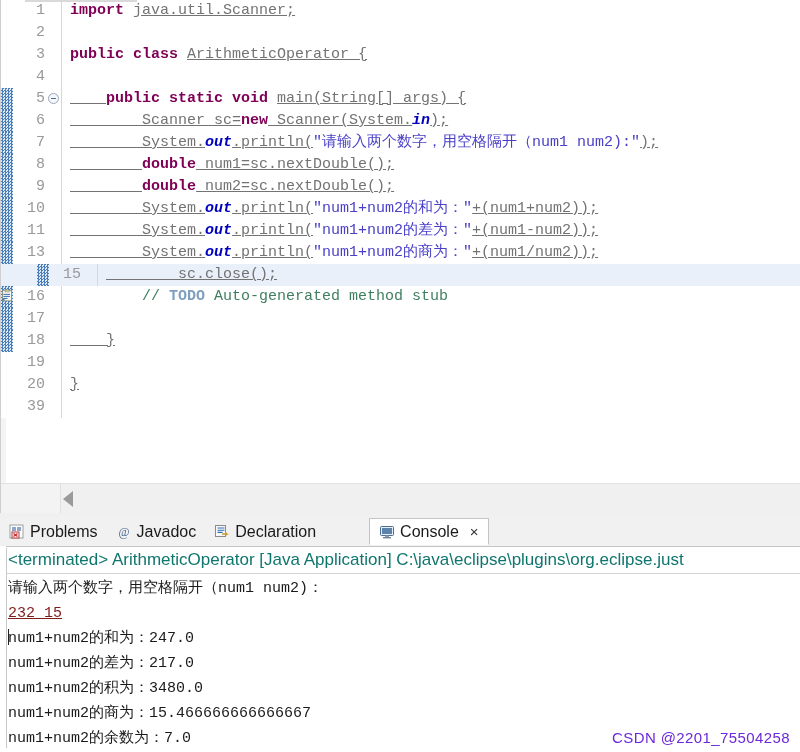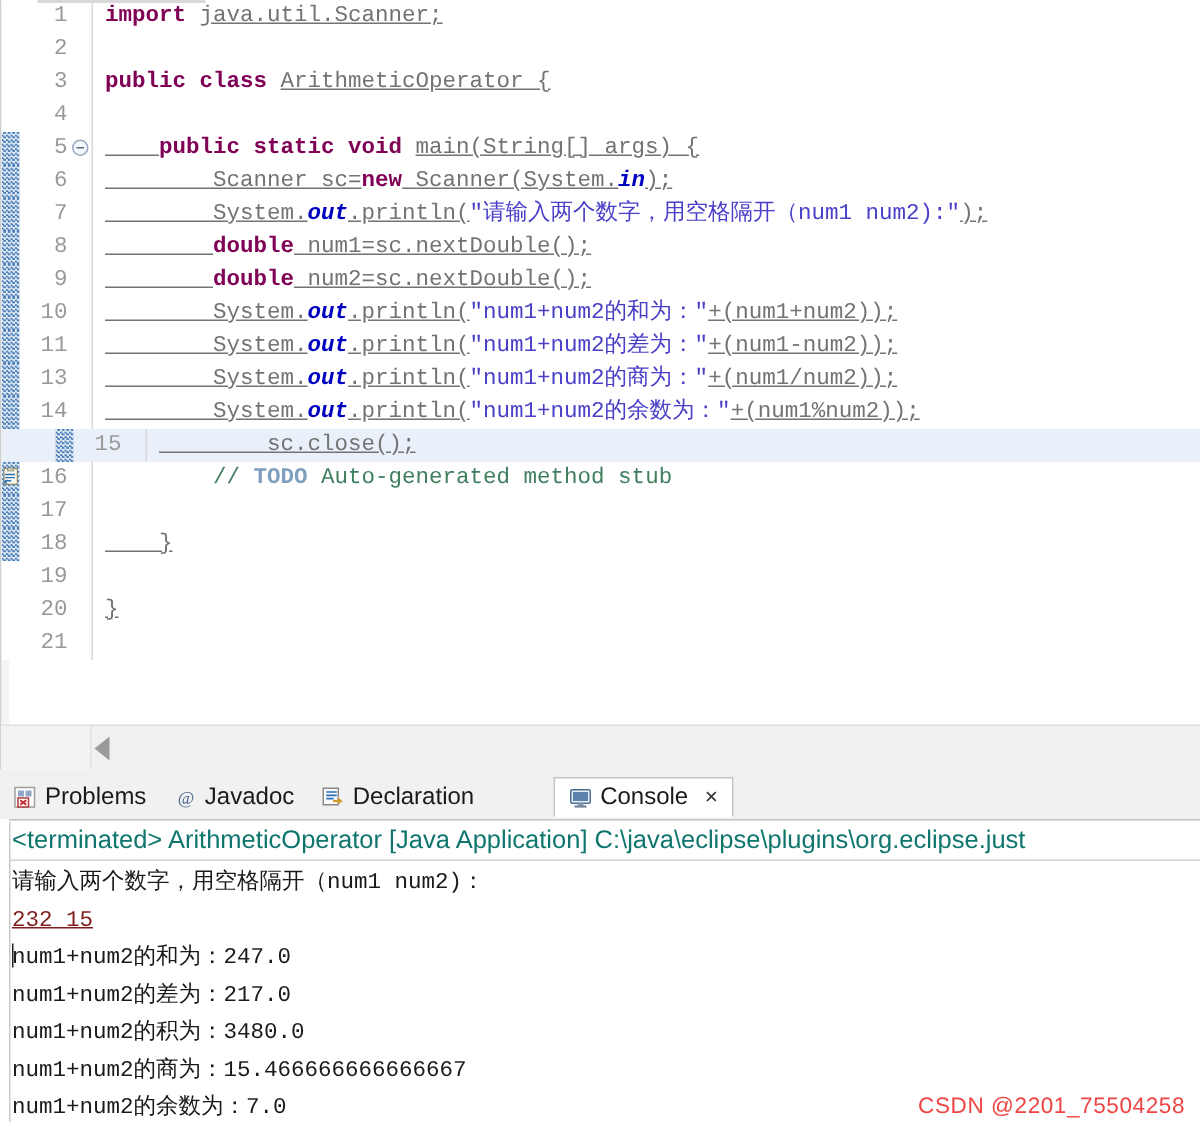--- a/index.html
+++ b/index.html
@@ -178,21 +178,21 @@
   .con-line{height:25px;white-space:pre;}
   .con-in{color:#7f1d1d;text-decoration:underline;}
   .con-caret{
     display:inline-block;width:1px;height:16px;background:#222;
     vertical-align:-3px;margin-right:-1px;
   }
 
   
   #watermark{
     position:absolute;right:10px;bottom:6px;
-    font-size:15px;color:#ef4444;
+    font-size:15px;color:#6d28d9;
     letter-spacing:.4px;
     font-family:"Liberation Sans",sans-serif;
   }
   
   #frame-left{position:absolute;left:0;top:0;width:5px;height:513px;background:#f4f4f4;}
   #frame-topline{position:absolute;left:0;top:0;width:800px;height:2px;background:#ffffff;}
   #tabstrip-stub{position:absolute;left:24px;top:0;width:112px;height:2px;background:#d9d9d9;}
 </style>
 </head>
 <body>
@@ -208,33 +208,32 @@
       <div class="code-row"><div class="marker-col"></div><div class="num-col">3</div><div class="fold-col"></div><div class="gutter-sep"></div><div class="code-text"><span class="kw">public class </span><span class="pl">ArithmeticOperator {</span></div></div>
       <div class="code-row"><div class="marker-col"></div><div class="num-col">4</div><div class="fold-col"></div><div class="gutter-sep"></div><div class="code-text"></div></div>
       <div class="code-row"><div class="marker-col changed"></div><div class="num-col">5</div><div class="fold-col"><span class="fold-marker"></span></div><div class="gutter-sep"></div><div class="code-text"><span class="pl">    </span><span class="kw">public static void </span><span class="pl">main(String[] args) {</span></div></div>
       <div class="code-row"><div class="marker-col changed"></div><div class="num-col">6</div><div class="fold-col"></div><div class="gutter-sep"></div><div class="code-text"><span class="pl">        Scanner sc=</span><span class="kw">new</span><span class="pl"> Scanner(System.</span><span class="fld">in</span><span class="pl">);</span></div></div>
       <div class="code-row"><div class="marker-col changed"></div><div class="num-col">7</div><div class="fold-col"></div><div class="gutter-sep"></div><div class="code-text"><span class="pl">        System.</span><span class="fld">out</span><span class="pl">.println(</span><span class="str">"请输入两个数字，用空格隔开（num1 num2):"</span><span class="pl">);</span></div></div>
       <div class="code-row"><div class="marker-col changed"></div><div class="num-col">8</div><div class="fold-col"></div><div class="gutter-sep"></div><div class="code-text"><span class="pl">        </span><span class="kw">double</span><span class="pl"> num1=sc.nextDouble();</span></div></div>
       <div class="code-row"><div class="marker-col changed"></div><div class="num-col">9</div><div class="fold-col"></div><div class="gutter-sep"></div><div class="code-text"><span class="pl">        </span><span class="kw">double</span><span class="pl"> num2=sc.nextDouble();</span></div></div>
       <div class="code-row"><div class="marker-col changed"></div><div class="num-col">10</div><div class="fold-col"></div><div class="gutter-sep"></div><div class="code-text"><span class="pl">        System.</span><span class="fld">out</span><span class="pl">.println(</span><span class="str">"num1+num2的和为："</span><span class="pl">+(num1+num2));</span></div></div>
       <div class="code-row"><div class="marker-col changed"></div><div class="num-col">11</div><div class="fold-col"></div><div class="gutter-sep"></div><div class="code-text"><span class="pl">        System.</span><span class="fld">out</span><span class="pl">.println(</span><span class="str">"num1+num2的差为："</span><span class="pl">+(num1-num2));</span></div></div>
       <div class="code-row"><div class="marker-col changed"></div><div class="num-col">13</div><div class="fold-col"></div><div class="gutter-sep"></div><div class="code-text"><span class="pl">        System.</span><span class="fld">out</span><span class="pl">.println(</span><span class="str">"num1+num2的商为："</span><span class="pl">+(num1/num2));</span></div></div>
-      <div class="code-row"><div class="marker-col changed"></div><div class="num-col">14</div><div class="fold-col"></div><div class="gutter-sep"></div><div class="code-text"><span class="pl">        System.</span><span class="fld">out</span><span class="pl">.println(</span><span class="str">"num1+num2的余数为："</span><span class="pl">+(num1%num2));</span></div></div>
       <div class="code-row current"><div class="marker-col changed"></div><div class="num-col">15</div><div class="fold-col"></div><div class="gutter-sep"></div><div class="code-text"><span class="pl">        sc.close();</span></div></div>
       <div class="code-row"><div class="marker-col changed"><span class="marker-icon"><svg viewBox="0 0 16 16" width="13" height="14" xmlns="http://www.w3.org/2000/svg">
               <rect x="2" y="1" width="11" height="13" fill="#f7f6ef" stroke="#8a8a6a" stroke-width="1"></rect>
               <rect x="5" y="0.5" width="5" height="2.5" fill="#cfcfbf" stroke="#8a8a6a" stroke-width="0.7"></rect>
               <path d="M3 6h8M3 8.5h8M3 11h5" stroke="#2b6fb8" stroke-width="1.2"></path>
               <path d="M1 12l4-2-1 2 1 2z" fill="#2b6fb8"></path>
             </svg></span></div><div class="num-col">16</div><div class="fold-col"></div><div class="gutter-sep"></div><div class="code-text"><span class="cmt">        // </span><span class="todo">TODO</span><span class="cmt"> Auto-generated method stub</span></div></div>
       <div class="code-row"><div class="marker-col changed"></div><div class="num-col">17</div><div class="fold-col"></div><div class="gutter-sep"></div><div class="code-text"></div></div>
       <div class="code-row"><div class="marker-col changed"></div><div class="num-col">18</div><div class="fold-col"></div><div class="gutter-sep"></div><div class="code-text"><span class="pl">    }</span></div></div>
       <div class="code-row"><div class="marker-col"></div><div class="num-col">19</div><div class="fold-col"></div><div class="gutter-sep"></div><div class="code-text"></div></div>
       <div class="code-row"><div class="marker-col"></div><div class="num-col">20</div><div class="fold-col"></div><div class="gutter-sep"></div><div class="code-text"><span class="pl">}</span></div></div>
-      <div class="code-row"><div class="marker-col"></div><div class="num-col">21</div><div class="fold-col"></div><div class="gutter-sep"></div><div class="code-text"></div></div>
+      <div class="code-row"><div class="marker-col"></div><div class="num-col">39</div><div class="fold-col"></div><div class="gutter-sep"></div><div class="code-text"></div></div>
     </div>
 
   <div id="editor-hscroll">
     <div class="corner"></div>
     <div id="hscroll-left-arrow"></div>
   </div>
 </div>
 
 <div id="view-divider"></div>
 

